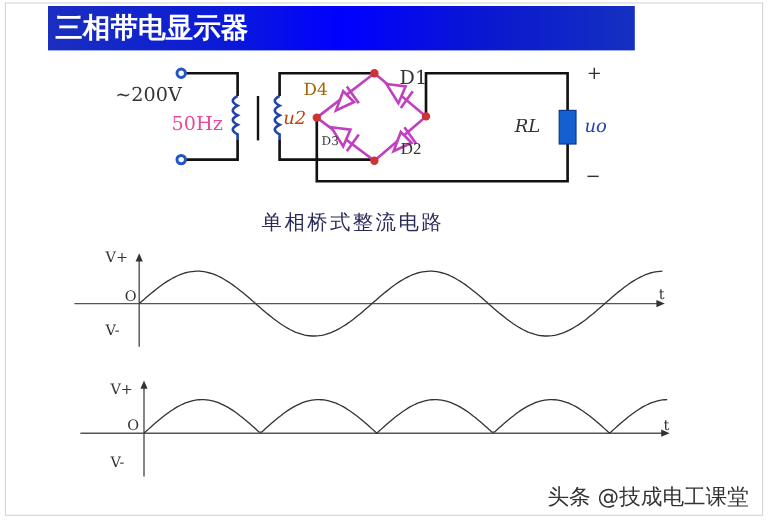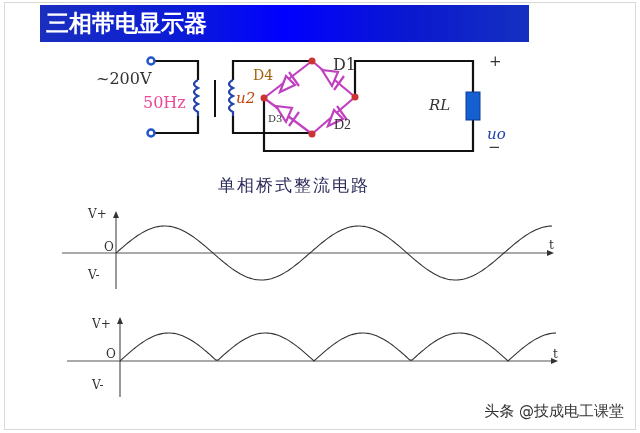--- a/index.html
+++ b/index.html
@@ -2,21 +2,21 @@
 <html><head>
 <meta charset="utf-8">
 <style>
   html,body{margin:0;padding:0;background:#fff;}
   body{width:640px;height:433px;position:relative;overflow:hidden;font-family:"DejaVu Serif",serif;}
   .frame{position:absolute;left:4px;top:2px;width:630px;height:426px;border:1px solid #d8d8d8;background:#fff;}
   .titlebar{position:absolute;left:40px;top:5px;width:473px;height:37px;
     background:linear-gradient(90deg,#1a2fbf 0%,#0a1ad8 30%,#0000ff 50%,#0a18d0 75%,#1530c0 100%);padding-left:16px;}
   .titlebar-text{position:absolute;left:6px;top:3px;color:#fff;font-family:"DejaVu Sans",sans-serif;font-weight:bold;font-size:23px;letter-spacing:0px;}
   .subtitle{position:absolute;left:218px;top:174px;font-family:"DejaVu Sans",sans-serif;font-size:17px;color:#2b2b5a;letter-spacing:2px;}
-  .watermark{position:absolute;right:16px;top:402px;font-family:"DejaVu Sans",sans-serif;font-size:15px;color:#333;margin-left:47px;}
+  .watermark{position:absolute;right:16px;top:402px;font-family:"DejaVu Sans",sans-serif;font-size:18px;color:#333;margin-left:47px;}
   svg{position:absolute;left:0;top:0;}
 </style>
 </head>
 <body>
 
 <div class="frame"></div>
 
 <div class="titlebar">
   <span class="titlebar-text">三相带电显示器</span>
 </div>
@@ -71,21 +71,21 @@
 </svg>
 
 <div style="position:absolute;left:96px;top:69px;font-size:16px;color:#333;">~200V</div>
 <div style="position:absolute;left:111px;top:93px;font-size:16px;color:#ec4899;margin-left:32px;">50Hz</div>
 <div style="position:absolute;left:236px;top:89px;font-size:15px;font-style:italic;color:#c2410c;">u2</div>
 <div style="position:absolute;left:253px;top:67px;font-size:14px;color:#a16207;">D4</div>
 <div style="position:absolute;left:333px;top:55px;font-size:16px;color:#333;">D1</div>
 <div style="position:absolute;left:268px;top:113px;font-size:10px;color:#333;">D3</div>
 <div style="position:absolute;left:334px;top:117px;font-size:14px;color:#333;font-family:Liberation Serif, serif;">D2</div>
 <div style="position:absolute;left:429px;top:96px;font-size:15px;font-style:italic;color:#333;">RL</div>
-<div style="position:absolute;left:487px;top:96px;font-size:15px;font-style:italic;color:#2244aa;margin-top:29px;">uo</div>
+<div style="position:absolute;left:487px;top:96px;font-size:15px;font-style:italic;color:#2244aa;">uo</div>
 <div style="position:absolute;left:489px;top:52px;font-size:15px;color:#333;">+</div>
 <div style="position:absolute;left:488px;top:138px;font-size:15px;color:#333;">−</div>
 
 <div class="subtitle">单相桥式整流电路</div>
 
 <svg width="640" height="433">
 
   <g stroke="#555" stroke-width="1.2" fill="none">
     <line x1="62" y1="253" x2="552" y2="253"></line>
     <line x1="116" y1="289" x2="116" y2="214"></line>

